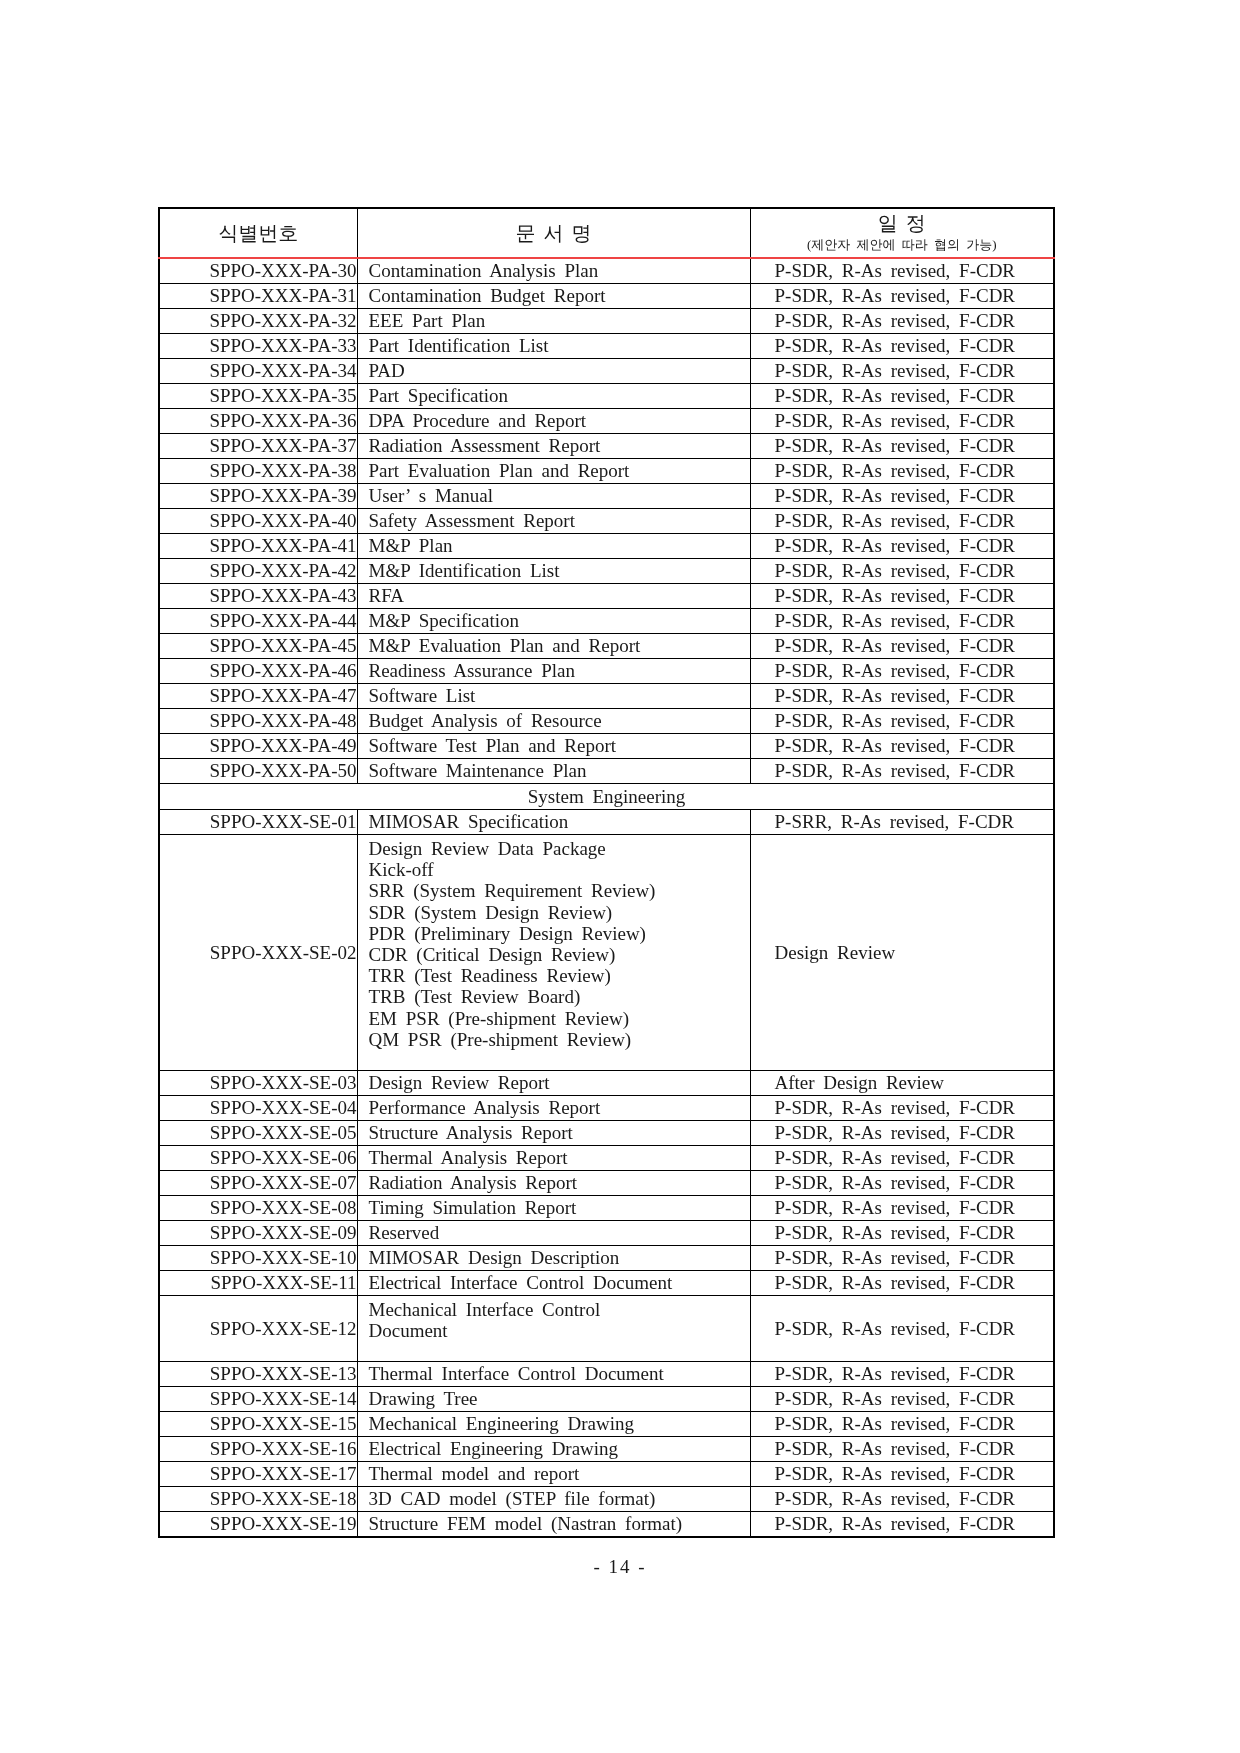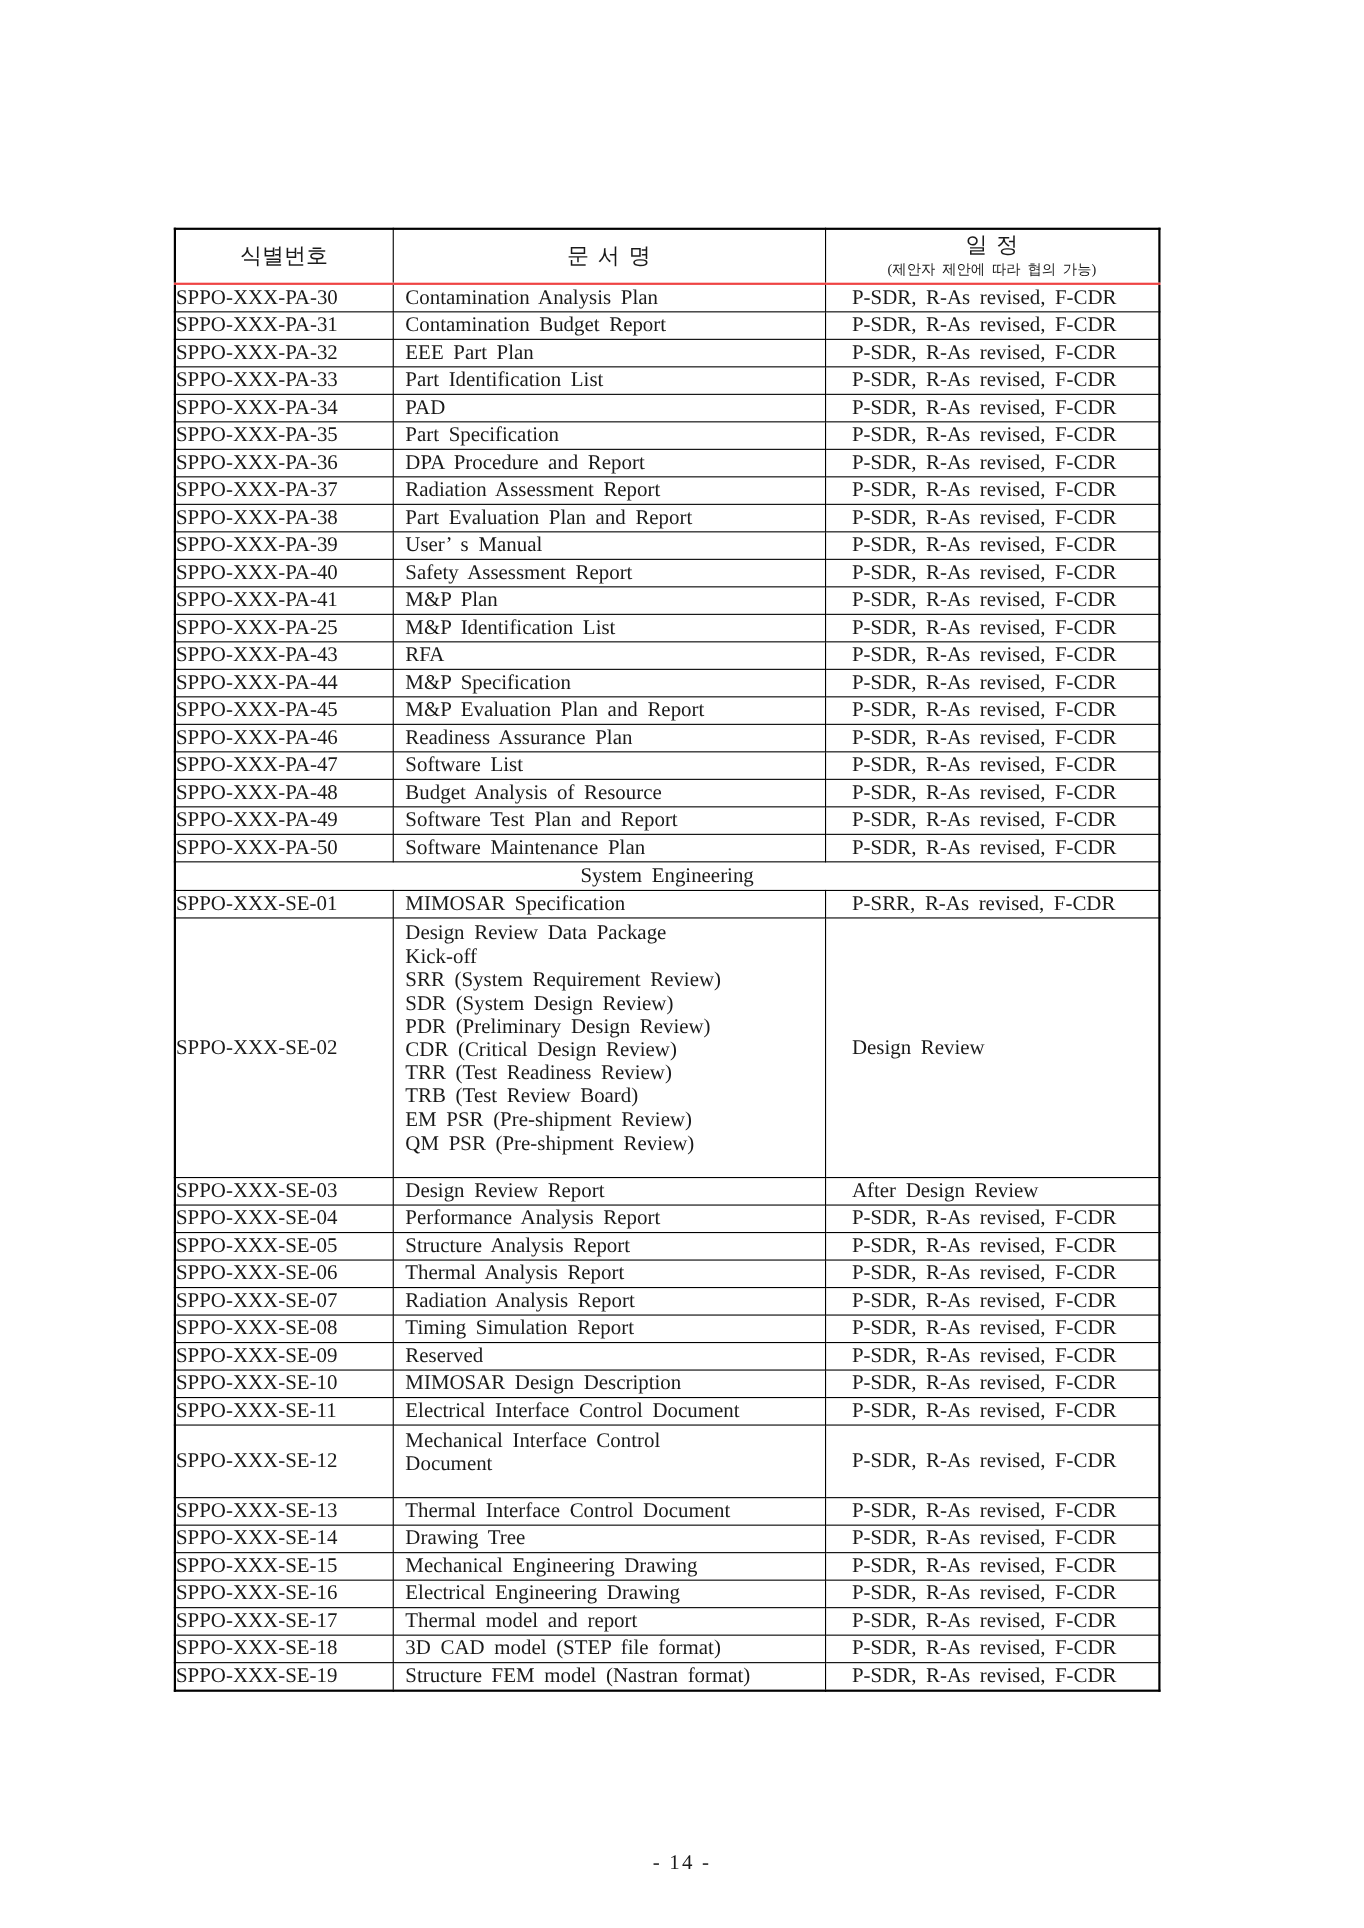--- a/index.html
+++ b/index.html
@@ -37,21 +37,21 @@
   thead th {
     height: 48px;
     text-align: center;
     border-bottom: 2px solid #ef4444;
     word-spacing: 3px;
   }
   thead .hdr-main { font-size: 20px; line-height: 24px; }
   thead .hdr-sub  { font-size: 13px; line-height: 20px; }
   tbody tr.data-row { height: 25px; }
   td.id-cell {
-    text-align: left;
+    text-align: right;
     white-space: nowrap;
     margin-top: 16px;
   }
   td.doc-cell {
     padding-left: 11px;
     word-spacing: 4px;
   }
   td.doc-cell .doc-line {
     line-height: 21.2px;
     white-space: nowrap;
@@ -63,21 +63,21 @@
     white-space: nowrap;
   }
   td.section-cell {
     text-align: center;
     word-spacing: 4px;
     height: 25px;
   }
   td.tall-pad { padding-top: 3px; padding-bottom: 20px; }
   .page-footer {
     position: absolute;
-    top: 1683px;
+    top: 1556px;
     left: 0;
     width: 1240px;
     text-align: center;
     font-size: 19px;
     letter-spacing: 2px;
   }
 </style>
 </head>
 <body>
 
@@ -180,21 +180,21 @@
         <td class="sched-cell">P-SDR, R-As revised, F-CDR</td>
       </tr>
       <tr class="data-row">
         <td class="id-cell">SPPO-XXX-PA-41</td>
         <td class="doc-cell single">
           <div class="doc-line">M&amp;P Plan</div>
         </td>
         <td class="sched-cell">P-SDR, R-As revised, F-CDR</td>
       </tr>
       <tr class="data-row">
-        <td class="id-cell">SPPO-XXX-PA-25</td>
+        <td class="id-cell">SPPO-XXX-PA-42</td>
         <td class="doc-cell single">
           <div class="doc-line">M&amp;P Identification List</div>
         </td>
         <td class="sched-cell">P-SDR, R-As revised, F-CDR</td>
       </tr>
       <tr class="data-row">
         <td class="id-cell">SPPO-XXX-PA-43</td>
         <td class="doc-cell single">
           <div class="doc-line">RFA</div>
         </td>

